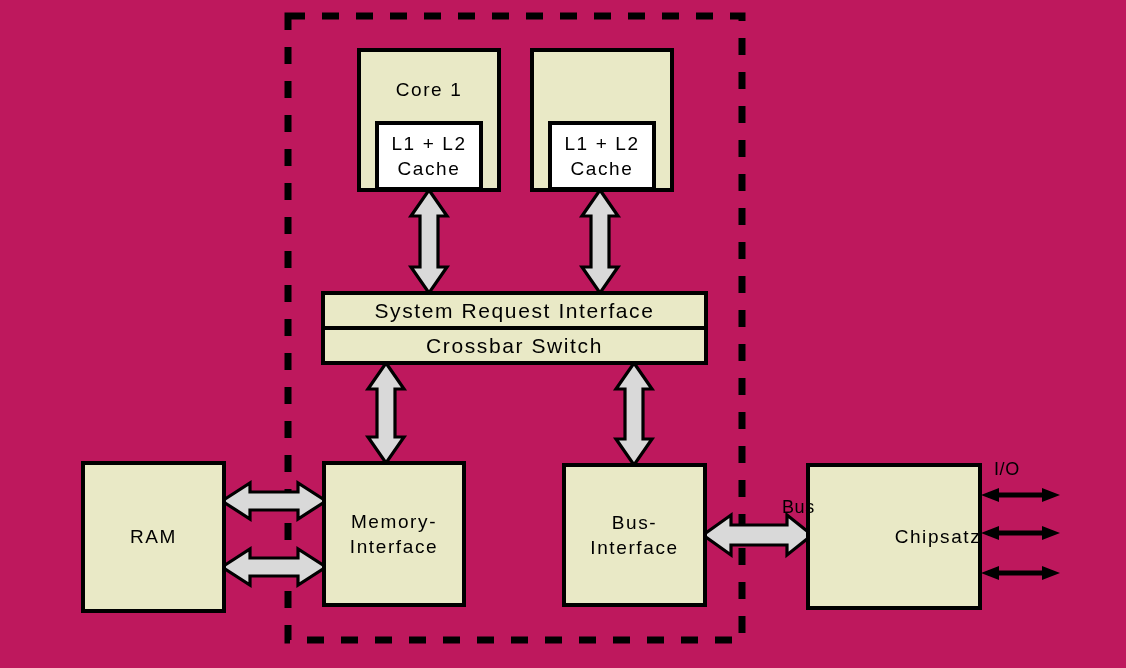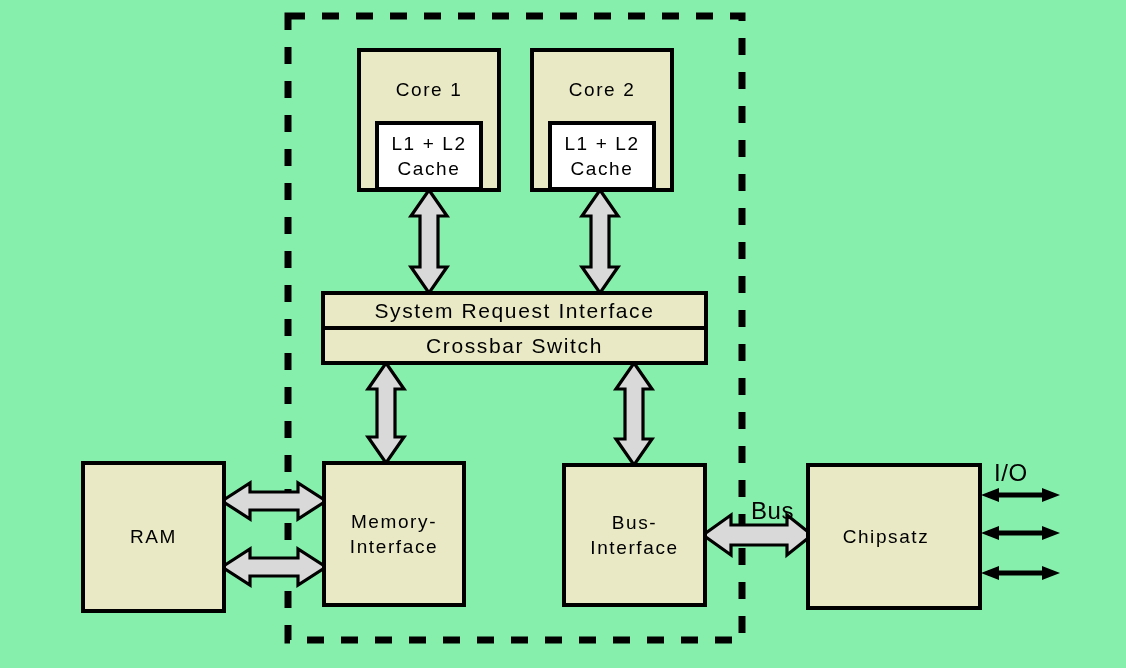--- a/index.html
+++ b/index.html
@@ -4,21 +4,21 @@
 <style>
   html, body {
     margin: 0;
     padding: 0;
     background: #ffffff;
   }
   #canvas {
     position: relative;
     width: 1126px;
     height: 668px;
-    background: #86efac;
+    background: #be185d;
     font-family: "Liberation Sans", sans-serif;
     overflow: hidden;
   }
   svg.layer {
     position: absolute;
     left: 0;
     top: 0;
     width: 1126px;
     height: 668px;
   }
@@ -32,21 +32,21 @@
     letter-spacing: 1.6px;
     line-height: 1.32;
     pointer-events: none;
     white-space: pre-line;
   }
   .fs-block { font-size: 19px; }
   .fs-wide  { font-size: 21px; }
   .free-label {
     position: absolute;
     color: #000000;
-    font-size: 24px;
+    font-size: 18px;
     letter-spacing: 0.6px;
     white-space: nowrap;
   }
 </style>
 </head>
 <body>
 
 <div id="canvas">
 
   <svg class="layer" viewBox="0 0 1126 668">
@@ -120,36 +120,35 @@
     <rect x="564" y="465" width="141" height="140" fill="#e9e9c6" stroke="#000000" stroke-width="4"></rect>
 
     <rect x="808" y="465" width="172" height="143" fill="#e9e9c6" stroke="#000000" stroke-width="4"></rect>
   </svg>
 
   <div class="box-label fs-block" style="left:359px; top:60px; width:140px; height:60px;">Core 1</div>
 
   <div class="box-label fs-block" style="left:377px; top:123px; width:104px; height:66px;">L1 + L2
 Cache</div>
 
-  <div class="box-label fs-block" style="left:532px; top:60px; width:140px; height:60px;">Core 2</div>
 
   <div class="box-label fs-block" style="left:550px; top:123px; width:104px; height:66px;">L1 + L2
 Cache</div>
 
   <div class="box-label fs-wide" style="left:323px; top:293px; width:383px; height:35px;">System Request Interface</div>
 
   <div class="box-label fs-block" style="left:83px; top:463px; width:141px; height:148px;">RAM</div>
 
   <div class="box-label fs-wide" style="left:323px; top:328px; width:383px; height:35px;">Crossbar Switch</div>
 
   <div class="box-label fs-block" style="left:324px; top:463px; width:140px; height:142px;">Memory-
 Interface</div>
 
   <div class="box-label fs-block" style="left:564px; top:465px; width:141px; height:140px;">Bus-
 Interface</div>
 
-  <div class="box-label fs-block" style="left:800px; top:465px; width:172px; height:143px;text-align:right;">Chipsatz</div>
+  <div class="box-label fs-block" style="left:852px; top:465px; width:172px; height:143px;text-align:right;">Chipsatz</div>
 
-  <div class="free-label" style="left:751px; top:497px;text-align:center;">Bus</div>
+  <div class="free-label" style="left:782px; top:497px;text-align:center;">Bus</div>
 
   <div class="free-label" style="left:994px; top:459px;">I/O</div>
 
 </div>
 
 </body></html>

